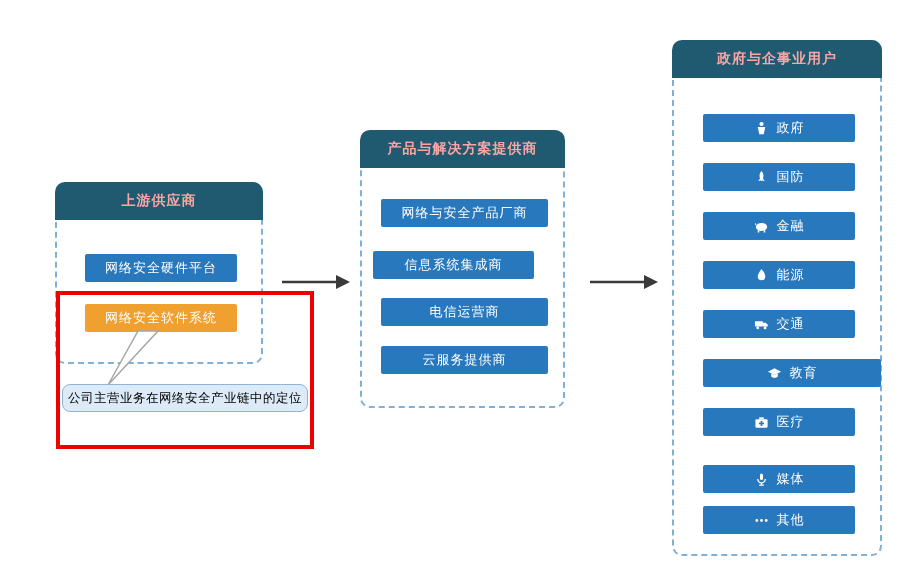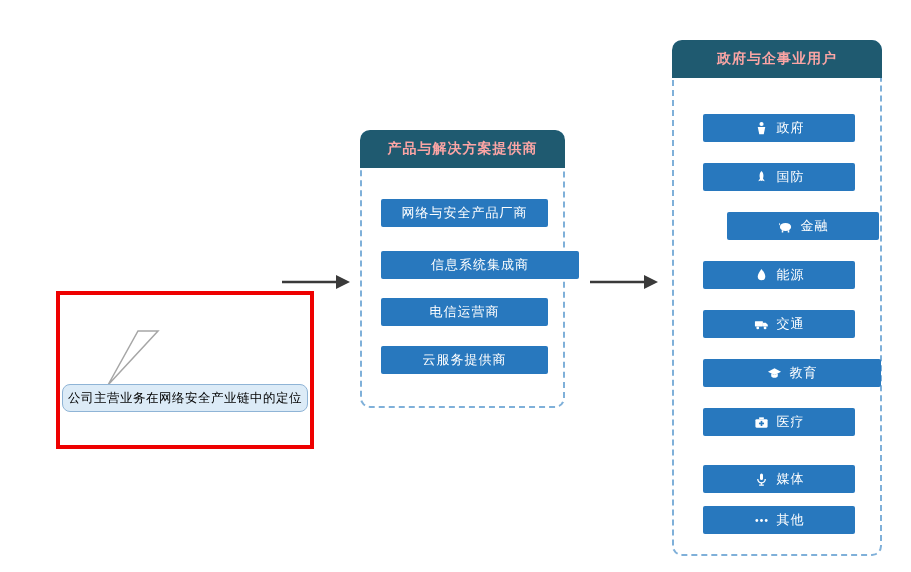--- a/index.html
+++ b/index.html
@@ -47,38 +47,43 @@
     pointer-events:none;
   }
 
   .arrow { position:absolute; }
 </style>
 </head>
 <body>
 
 <div class="canvas">
 
+  <div class="panel" style="left:55px; top:182px; width:208px; height:182px;">
+    <div class="panel-header">上游供应商</div>
+    <div class="node" style="left:28px; top:70px; width:152px;">网络安全硬件平台</div>
+    <div class="node orange" style="left:28px; top:120px; width:152px;">网络安全软件系统</div>
+  </div>
 
   <svg class="callout-pointer" width="70" height="56" viewBox="0 0 70 56">
     <polygon points="38,1 58,1 8,55" fill="#ffffff" stroke="#a6a6a6" stroke-width="1.5"></polygon>
   </svg>
 
   <div class="callout">公司主营业务在网络安全产业链中的定位</div>
 
   <div class="highlight-box"></div>
 
   <svg class="arrow" style="left:280px; top:272px;" width="72" height="20" viewBox="0 0 72 20">
     <line x1="2" y1="10" x2="56" y2="10" stroke="#3a3a3a" stroke-width="2.5"></line>
     <polygon points="56,3 70,10 56,17" fill="#3a3a3a"></polygon>
   </svg>
 
   <div class="panel" style="left:360px; top:130px; width:205px; height:278px;">
     <div class="panel-header">产品与解决方案提供商</div>
     <div class="node" style="left:19px; top:67px; width:167px;">网络与安全产品厂商</div>
-    <div class="node" style="left:19px; top:119px; width:198px;">信息系统集成商</div>
+    <div class="node" style="left:11px; top:119px; width:161px;">信息系统集成商</div>
     <div class="node" style="left:19px; top:166px; width:167px;">电信运营商</div>
     <div class="node" style="left:19px; top:214px; width:167px;">云服务提供商</div>
   </div>
 
   <svg class="arrow" style="left:588px; top:272px;" width="72" height="20" viewBox="0 0 72 20">
     <line x1="2" y1="10" x2="56" y2="10" stroke="#3a3a3a" stroke-width="2.5"></line>
     <polygon points="56,3 70,10 56,17" fill="#3a3a3a"></polygon>
   </svg>
 
   <div class="panel" style="left:672px; top:40px; width:210px; height:516px;">
@@ -92,21 +97,21 @@
       <span>政府</span>
     </div>
 
     <div class="node user-node" style="left:29px; top:121px; width:152px;">
       <svg width="15" height="15" viewBox="0 0 16 16" fill="#ffffff">
         <path d="M8 1c2 1.8 2.6 4.9 1.6 8l1.9 3-2.7-.7c-.4.7-1.2.7-1.6 0L4.5 12l1.9-3C5.4 5.9 6 2.8 8 1z"></path>
       </svg>
       <span>国防</span>
     </div>
 
-    <div class="node user-node" style="left:29px; top:170px; width:152px;margin-left:24px;">
+    <div class="node user-node" style="left:29px; top:170px; width:152px;">
       <svg width="15" height="15" viewBox="0 0 16 16" fill="#ffffff">
         <ellipse cx="8" cy="8.5" rx="6" ry="4.3"></ellipse>
         <path d="M2.5 5.5 1 4l.5 3z"></path>
         <rect x="4" y="12" width="1.6" height="2.4"></rect>
           <rect x="10.4" y="12" width="1.6" height="2.4"></rect>
       </svg>
       <span>金融</span>
     </div>
 
     <div class="node user-node" style="left:29px; top:219px; width:152px;">

